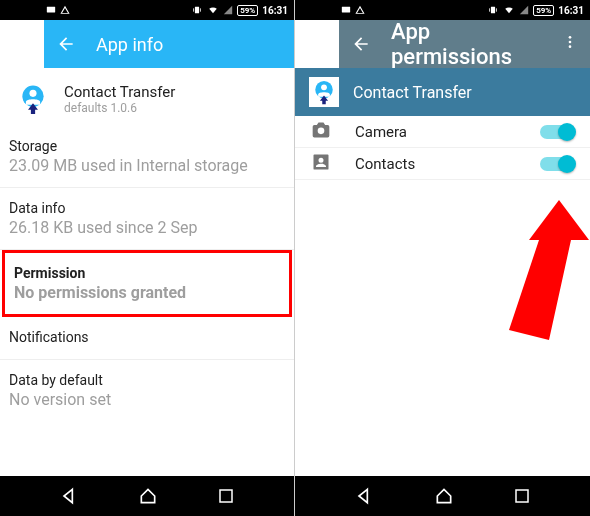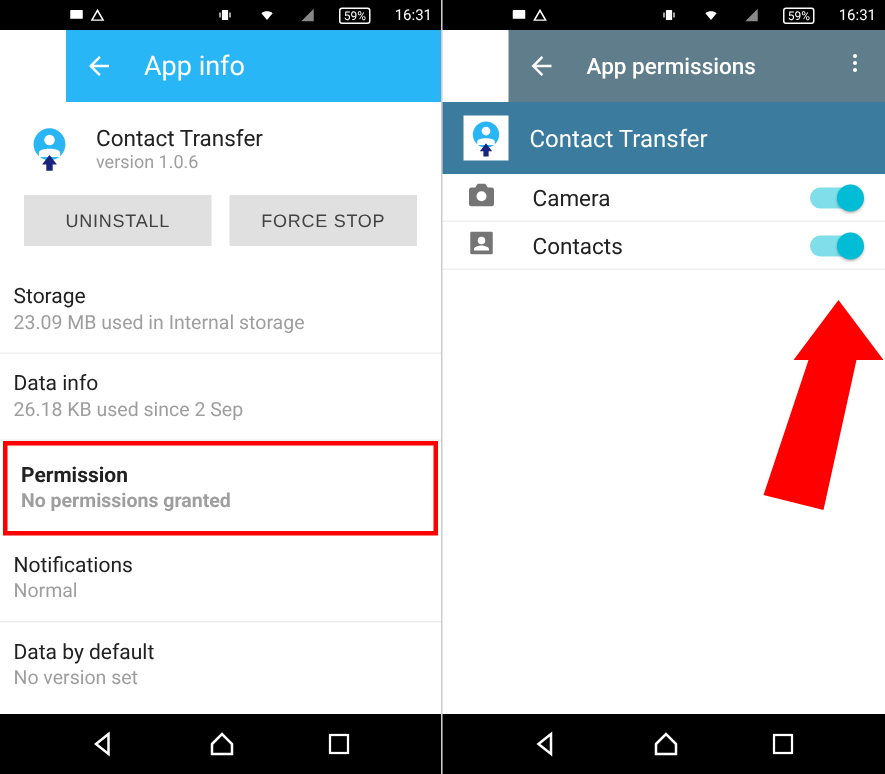--- a/index.html
+++ b/index.html
@@ -25,37 +25,37 @@
     background: #000;
     color: #fff;
     display: flex;
     align-items: center;
     justify-content: flex-end;
     padding: 0 6px;
     font-size: 10px;
     gap: 6px;
   }
   .status-left { flex: 1; display: flex; gap: 4px; align-items: center; padding-left: 40px; }
-  .status-icons { display: flex; align-items: center; gap: 16px; }
+  .status-icons { display: flex; align-items: center; gap: 4px; font-weight: bold; }
   .battery-box { border: 1px solid #fff; border-radius: 2px; padding: 0 2px; font-size: 8px; }
 
   
   .action-bar {
     height: 48px;
     display: flex;
     align-items: center;
     color: #fff;
     padding: 0 12px;
     gap: 20px;
     margin-left: 44px;
   }
   .ab-blue { background: #29b6f6; }
   .ab-gray { background: #607d8b; }
   .action-bar .title { font-size: 18px; font-weight: 400; }
-  .action-bar .title-bold { font-size: 15px; font-weight: 500; }
+  .action-bar .title-bold { font-size: 22px; font-weight: 500; }
   .back-arrow svg, .overflow svg { display: block; }
   .spacer { flex: 1; }
 
   
   .app-header {
     display: flex;
     align-items: center;
     padding: 14px 16px 10px 16px;
     gap: 14px;
   }
@@ -91,21 +91,21 @@
   }
 
   
   .list { flex: 1; overflow: hidden; }
   .list-item {
     padding: 12px 9px;
     border-bottom: 1px solid #eeeeee;
     cursor: pointer;
   }
   .list-item .li-title { font-size: 14px; color: #212121; margin-bottom: 2px; }
-  .list-item .li-sub { font-size: 13px; color: #9e9e9e; }
+  .list-item .li-sub { font-size: 16px; color: #9e9e9e; }
   .highlight-box {
     border: 3px solid #ff0000;
     margin: 0 2px;
     font-weight: bold;
   }
 
   
   .app-bar-right {
     height: 48px;
     background: #3b7b9e;
@@ -208,47 +208,42 @@
     <div class="app-icon">
       <svg width="34" height="34" viewBox="0 0 48 48">
         <circle cx="24" cy="20" r="15" fill="#29b6f6"></circle>
         <circle cx="24" cy="16" r="5" fill="#fff"></circle>
         <path d="M14 28c0-5 20-5 20 0v4H14v-4z" fill="#fff"></path>
         <path d="M24 30l-7 9h4v6h6v-6h4l-7-9z" fill="#1a237e"></path>
       </svg>
     </div>
     <div class="app-title-box">
       <span class="app-title">Contact Transfer</span>
-      <span class="app-sub">version 1.0.6</span>
-    </div>
-  </div>
-
-  <div class="button-row">
-    <button class="flat-btn">UNINSTALL</button>
-    <button class="flat-btn">FORCE STOP</button>
-  </div>
+      <span class="app-sub">defaults 1.0.6</span>
+    </div>
+  </div>
+
 
   <div class="list">
     <div class="list-item">
       <div class="li-title">Storage</div>
       <div class="li-sub">23.09 MB used in Internal storage</div>
     </div>
     <div class="list-item">
       <div class="li-title">Data info</div>
       <div class="li-sub">26.18 KB used since 2 Sep</div>
     </div>
     <div class="highlight-box">
       <div class="list-item" style="border-bottom:none">
         <div class="li-title">Permission</div>
         <div class="li-sub">No permissions granted</div>
       </div>
     </div>
     <div class="list-item">
       <div class="li-title">Notifications</div>
-      <div class="li-sub">Normal</div>
     </div>
     <div class="list-item" style="border-bottom:none">
       <div class="li-title">Data by default</div>
       <div class="li-sub">No version set</div>
     </div>
   </div>
 
   <div class="nav-bar">
     <span>
         <svg width="20" height="20" viewBox="0 0 24 24" fill="none" stroke="#fff" stroke-width="2">

